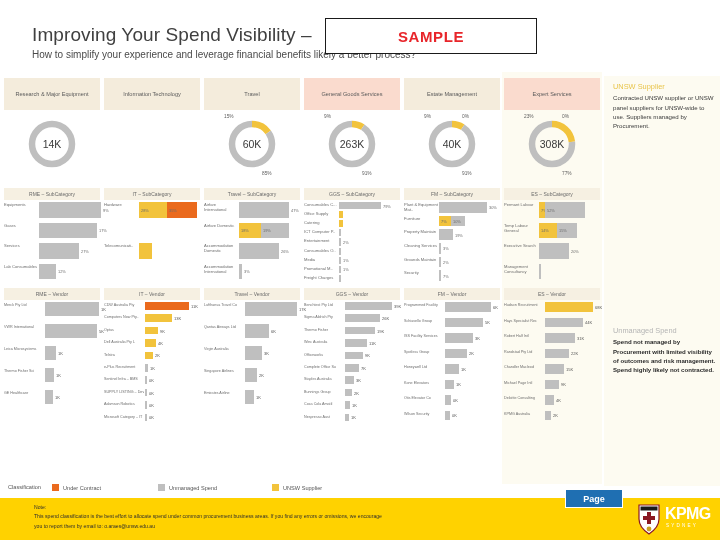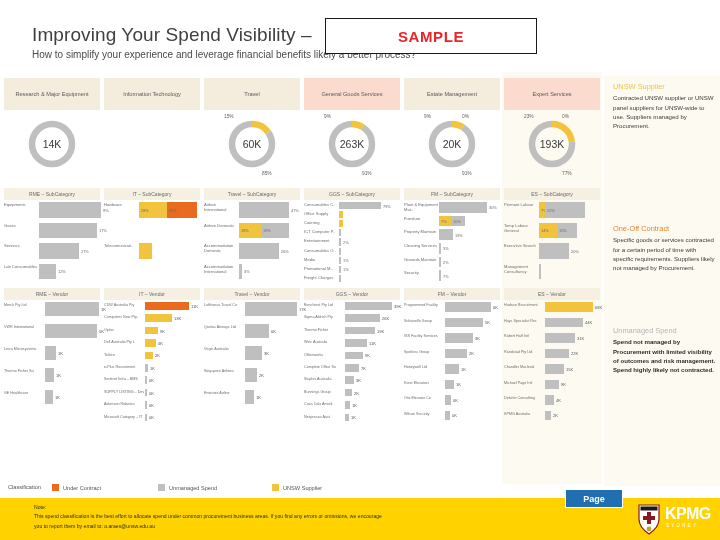--- a/index.html
+++ b/index.html
@@ -539,21 +539,21 @@
       </div>
     </div>
     <div class="col" style="left: 402px;">
       <div class="cat-head beige">Estate Management</div>
       <div class="donut-wrap">
         <div class="donut">
           <svg width="52" height="52" viewBox="0 0 52 52">
             <circle cx="26" cy="26" r="20" fill="none" stroke="#f2c33c" stroke-width="6.5" stroke-dasharray="11.309733552923255 114.35397259066846" stroke-dashoffset="0" transform="rotate(-90 26 26)"></circle>
             <circle cx="26" cy="26" r="20" fill="none" stroke="#bfbfbf" stroke-width="6.5" stroke-dasharray="114.35397259066848 11.309733552923248" stroke-dashoffset="-11.309733552923255" transform="rotate(-90 26 26)"></circle>
           </svg>
-          <div class="donut-val">20K</div>
+          <div class="donut-val">40K</div>
           <div class="dp" style="left:-2px;top:-4px;">9%</div>
           <div class="dp" style="left:36px;top:-4px;">0%</div>
           <div class="dp" style="left:36px;top:53px;">91%</div>
         </div>
       </div>
       <div class="sub-head">FM – SubCategory</div>
       <div class="sub-body">
         <div class="srow" style="position: absolute; left: 0px; width: 96px; top: 0px; height: 10.66px;">
           <div class="slabel">Plant &amp; Equipment Mat..</div>
           <div class="sbarbox" style="width: 61px;">
@@ -663,21 +663,21 @@
     </div>
     <div class="col" style="left: 502px;">
       <div class="colbg-tint"></div>
       <div class="cat-head peach">Expert Services</div>
       <div class="donut-wrap">
         <div class="donut">
           <svg width="52" height="52" viewBox="0 0 52 52">
             <circle cx="26" cy="26" r="20" fill="none" stroke="#f2c33c" stroke-width="6.5" stroke-dasharray="28.902652413026097 96.76105373056564" stroke-dashoffset="0" transform="rotate(-90 26 26)"></circle>
             <circle cx="26" cy="26" r="20" fill="none" stroke="#bfbfbf" stroke-width="6.5" stroke-dasharray="96.76105373056564 28.90265241302609" stroke-dashoffset="-28.902652413026097" transform="rotate(-90 26 26)"></circle>
           </svg>
-          <div class="donut-val">193K</div>
+          <div class="donut-val">308K</div>
           <div class="dp" style="left:-2px;top:-4px;">23%</div>
           <div class="dp" style="left:36px;top:-4px;">0%</div>
           <div class="dp" style="left:36px;top:53px;">77%</div>
         </div>
       </div>
       <div class="sub-head">ES – SubCategory</div>
       <div class="sub-body">
         <div class="srow" style="position: absolute; left: 0px; width: 96px; top: 0px; height: 15.6px;">
           <div class="slabel">Permant Labour</div>
           <div class="sbarbox" style="width: 61px;">
@@ -774,24 +774,20 @@
         </div>
       </div>
     </div>
   </div>
 
 <div id="rail-bar"></div>
 <div id="rail">
     <div class="rail-block" style="top: 6px;">
       <div class="rail-title gold">UNSW Supplier</div>
       <div class="rail-body">Contracted UNSW supplier or UNSW panel suppliers for UNSW-wide to use. Suppliers managed by Procurement.</div>
-    </div>
-    <div class="rail-block" style="top: 148px;">
-      <div class="rail-title orange">One-Off Contract</div>
-      <div class="rail-body">Specific goods or services contracted for a certain period of time with specific requirements. Suppliers likely not managed by Procurement.</div>
     </div>
     <div class="rail-block" style="top: 250px;">
       <div class="rail-title grey">Unmanaged Spend</div>
       <div class="rail-body bold">Spend not managed by Procurement with limited visibility of outcomes and risk management. Spend highly likely not contracted.</div>
     </div>
   </div>
 
 <div id="legend">
     <div class="lg" style="left: 8px;">Classification</div>
     <div class="lg" style="left: 52px;">

